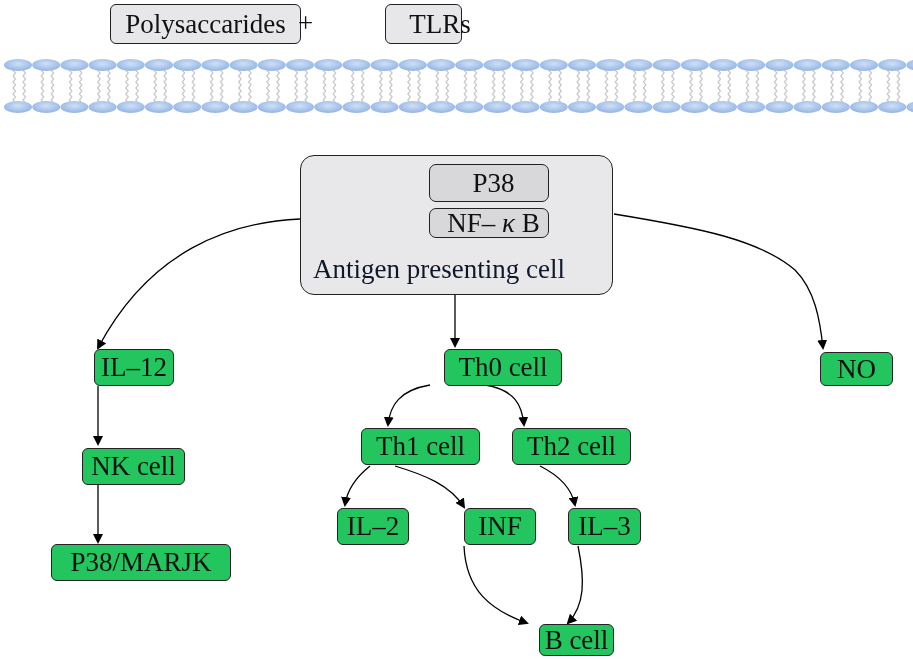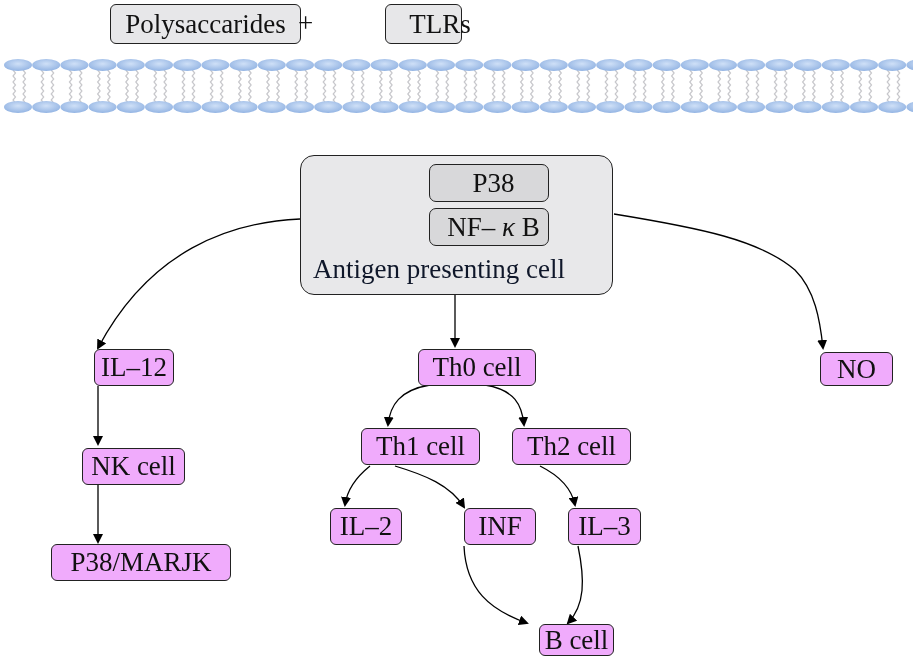--- a/index.html
+++ b/index.html
@@ -1,21 +1,21 @@
 <!DOCTYPE html>
 <html><head>
   <meta charset="utf-8">
   <style>
     html, body { margin: 0; padding: 0; background: #ffffff; }
     #stage { position: relative; width: 913px; height: 659px; overflow: hidden; background: #ffffff; }
     #diagram { position: absolute; left: 0; top: 0; }
     .node { position: absolute; box-sizing: border-box; border: 1.5px solid #222; border-radius: 6px;
             font-family: "Liberation Serif", "DejaVu Serif", serif; color: #111;
             display: flex; align-items: center; justify-content: center; white-space: nowrap; margin-left: 36px; }
-    .node.dark { background: #f0abfc; font-size: 27px; }
+    .node.dark { background: #22c55e; font-size: 27px; }
     .node.light { background: #e7e7e9; font-size: 27px; }
     .node.inner { background: #d8d8da; font-size: 27px; border-radius: 7px; padding-left: 9px; }
     .apc { position: absolute; box-sizing: border-box; border: 1.5px solid #222; border-radius: 14px; background: #e8e8ea; }
     .apc-label { position: absolute; font-family: "Liberation Serif", "DejaVu Serif", serif; font-size: 27px; color: #0f172a; white-space: nowrap; }
     .plus { position: absolute; font-family: "Liberation Serif", "DejaVu Serif", serif; font-size: 27px; color: #111; }
     .kappa { font-style: italic; }
   </style>
 </head>
 <body>
 
@@ -186,45 +186,45 @@
   </div>
   <span class="plus" style="left:298px;top:8px;">+</span>
   <div class="node light" style="left:349px;top:4px;width:77px;height:40px;padding-left:33px;">
     <span>TLRs</span>
   </div>
 
   <div class="apc" style="left:300px;top:155px;width:313px;height:140px;"></div>
   <div class="node inner" style="left:393px;top:164px;width:120px;height:38px;">
     <span>P38</span>
   </div>
-  <div class="node inner" style="left:393px;top:208px;width:120px;height:38px;align-items:center;">
+  <div class="node inner" style="left:393px;top:208px;width:120px;height:30px;align-items:center;">
     <span><span>NF– </span><span class="kappa">κ</span><span> B</span></span>
   </div>
   <span class="apc-label" style="left:313px;top:254px;">Antigen presenting cell</span>
 
   <div class="node dark" style="left:58px;top:349px;width:80px;height:37px;">
     <span>IL–12</span>
   </div>
   <div class="node dark" style="left:46px;top:448px;width:103px;height:37px;">
     <span>NK cell</span>
   </div>
   <div class="node dark" style="left:15px;top:544px;width:180px;height:37px;">
     <span>P38/MARJK</span>
   </div>
 
-  <div class="node dark" style="left:382px;top:349px;width:118px;height:37px;">
+  <div class="node dark" style="left:408px;top:349px;width:118px;height:37px;">
     <span>Th0 cell</span>
   </div>
   <div class="node dark" style="left:325px;top:428px;width:119px;height:37px;">
     <span>Th1 cell</span>
   </div>
   <div class="node dark" style="left:476px;top:428px;width:119px;height:37px;">
     <span>Th2 cell</span>
   </div>
-  <div class="node dark" style="left:294px;top:508px;width:72px;height:37px;">
+  <div class="node dark" style="left:301px;top:508px;width:72px;height:37px;">
     <span>IL–2</span>
   </div>
   <div class="node dark" style="left:428px;top:508px;width:72px;height:37px;">
     <span>INF</span>
   </div>
   <div class="node dark" style="left:532px;top:508px;width:73px;height:37px;">
     <span>IL–3</span>
   </div>
   <div class="node dark" style="left:503px;top:624px;width:75px;height:32px;">
     <span>B cell</span>

